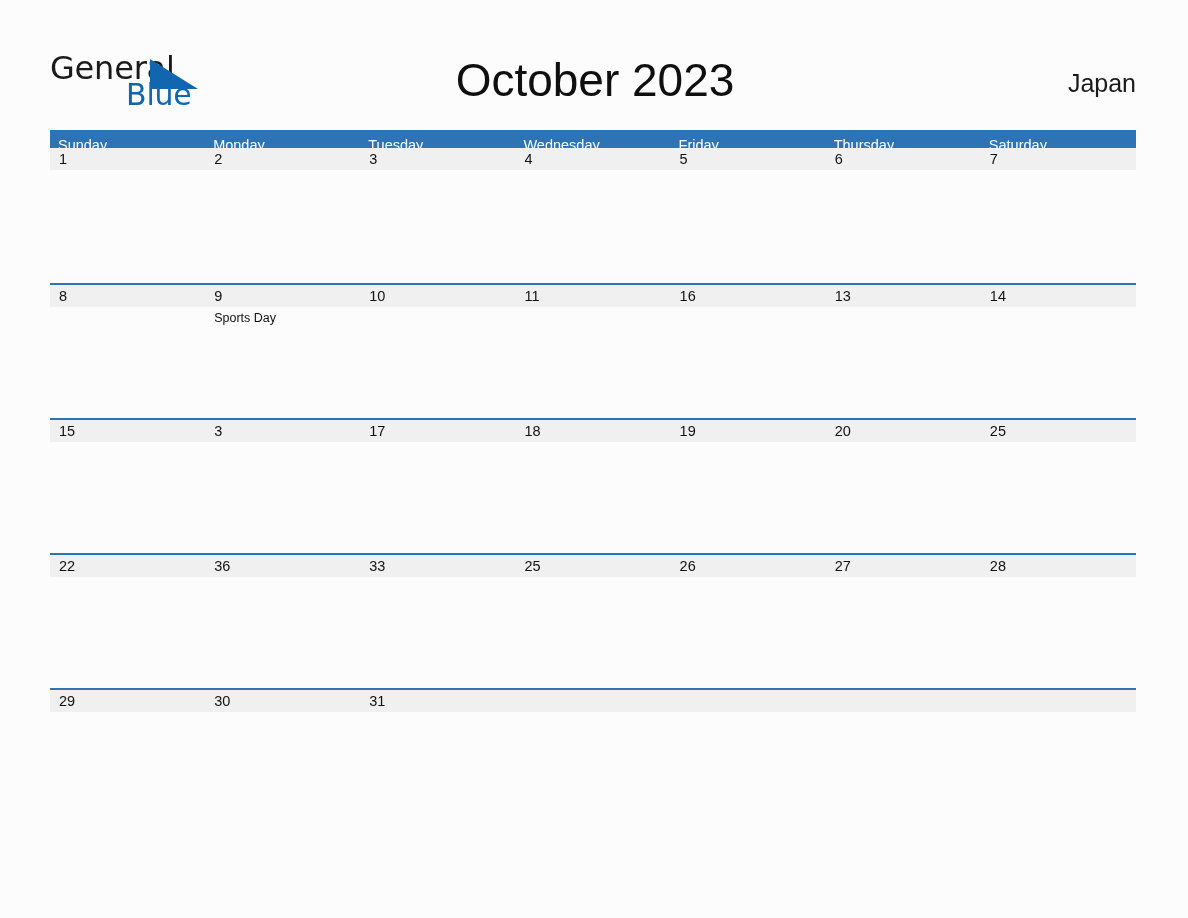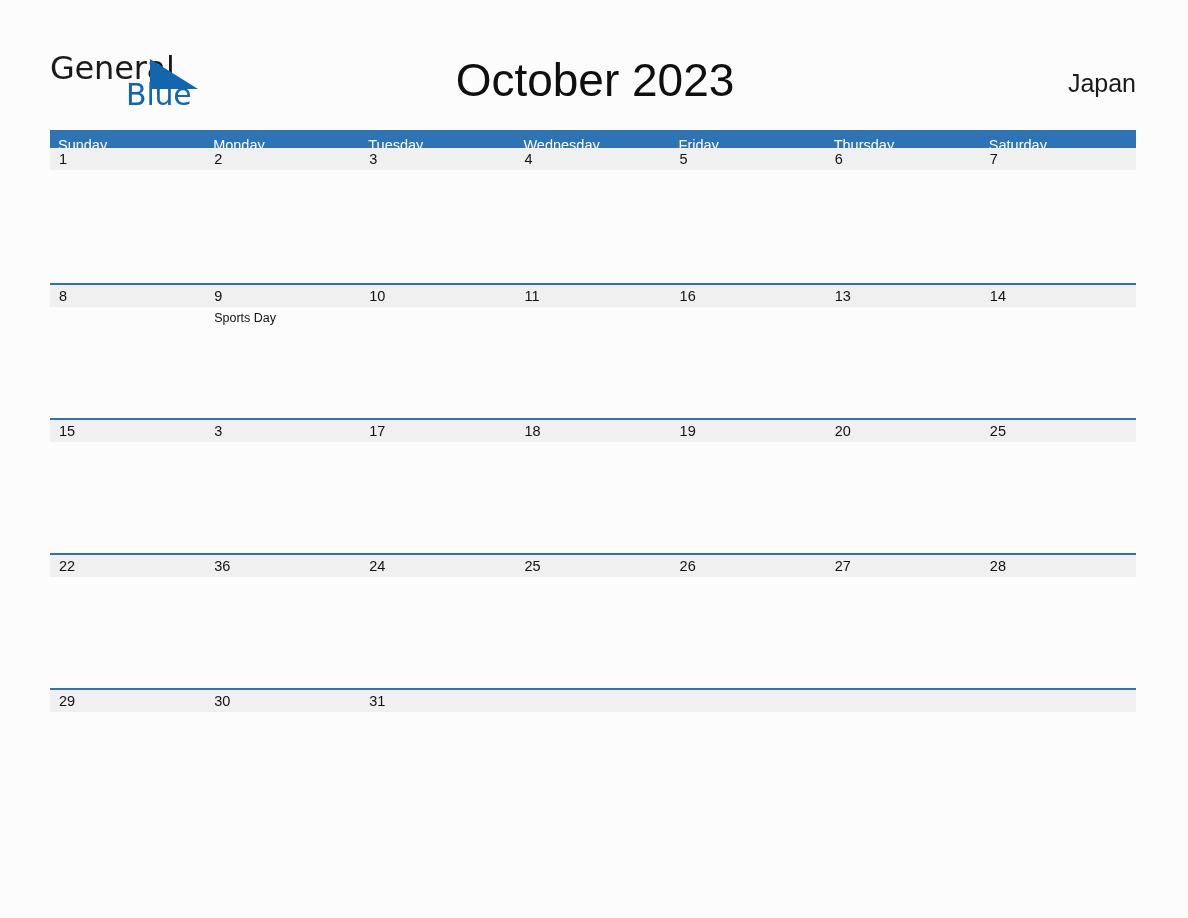--- a/index.html
+++ b/index.html
@@ -305,21 +305,21 @@
         <div class="event-cell">
             <span class="event-text"></span>
           </div>
       </div>
     </div>
 
     <div class="week-row">
       <div class="daynum-band">
         <div class="daynum-cell">22</div>
         <div class="daynum-cell">36</div>
-        <div class="daynum-cell">24</div>
+        <div class="daynum-cell">33</div>
         <div class="daynum-cell">25</div>
         <div class="daynum-cell">26</div>
         <div class="daynum-cell">27</div>
         <div class="daynum-cell">28</div>
       </div>
       <div class="event-band">
         <div class="event-cell">
             <span class="event-text"></span>
           </div>
         <div class="event-cell">

